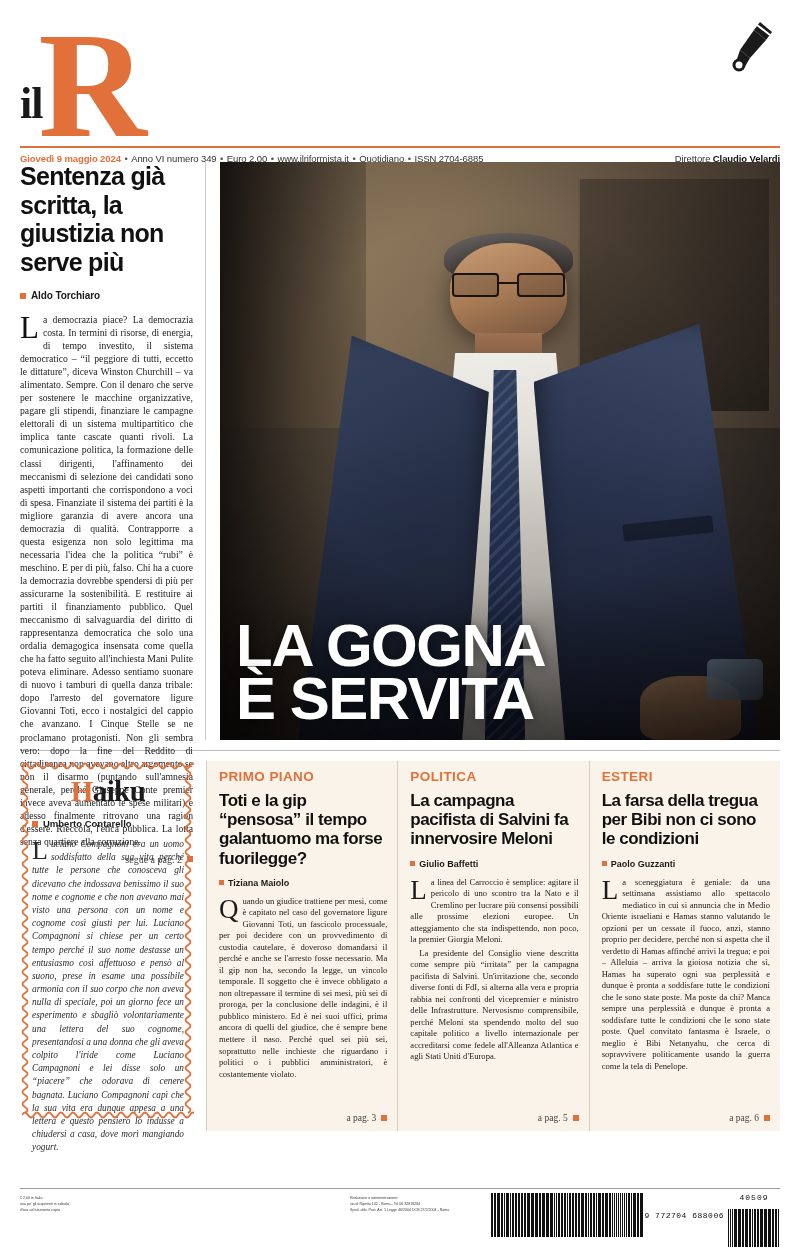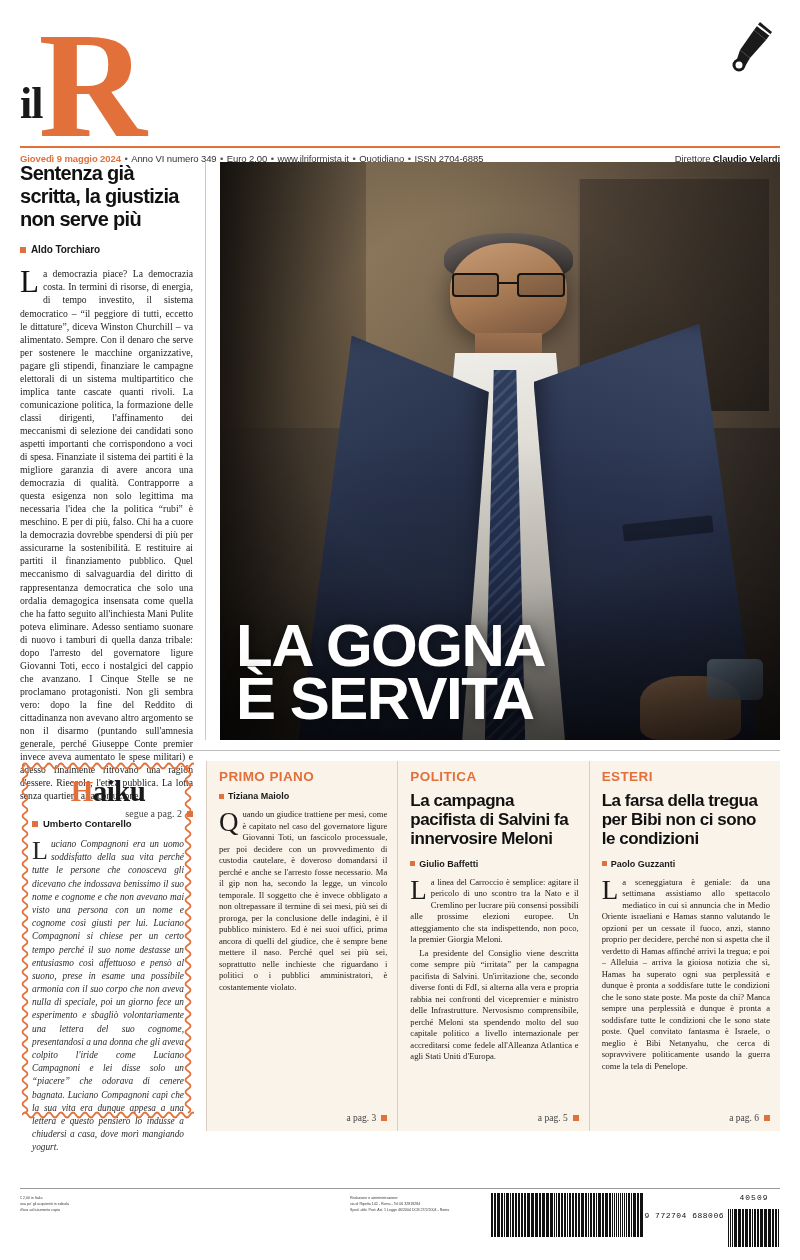--- a/index.html
+++ b/index.html
@@ -97,21 +97,21 @@
   .lead-col {
     width: 186px;
     padding-right: 12px;
     border-right: 1px solid #c9c9c9;
     display: flex;
     flex-direction: column;
   }
   .lead-headline {
     font-family: "Liberation Sans", sans-serif;
     font-weight: 700;
-    font-size: 20px;
+    font-size: 25px;
     line-height: 1.14;
     color: #111;
     letter-spacing: -0.7px;
     margin-bottom: 14px;
   }
   .byline {
     font-size: 10px;
     font-weight: 700;
     color: #1a1a1a;
     display: flex;
@@ -608,20 +608,21 @@
         <div class="haiku-byline">
           <span class="bullet-sq"></span>
           <span>Umberto Contarello</span>
         </div>
         <div class="haiku-body">Luciano Compagnoni era un uomo soddisfatto della sua vita perché tutte le persone che conosceva gli dicevano che indossava benissimo il suo nome e cognome e che non avevano mai visto una persona con un nome e cognome così giusti per lui. Luciano Compagnoni si chiese per un certo tempo perché il suo nome destasse un entusiasmo così affettuoso e pensò al suono, prese in esame una possibile armonia con il suo corpo che non aveva nulla di speciale, poi un giorno fece un esperimento e sbagliò volontariamente una lettera del suo cognome, presentandosi a una donna che gli aveva colpito l'iride come Luciano Campagnoni e lei disse solo un “piacere” che odorava di cenere bagnata. Luciano Compagnoni capì che la sua vita era dunque appesa a una lettera e questo pensiero lo indusse a chiudersi a casa, dove morì mangiando yogurt.</div>
       </div>
     </div>
 
     <div class="news-col">
       <div class="section-label">PRIMO PIANO</div>
+      <div class="news-headline">Toti e la gip “pensosa” il tempo galantuomo ma forse fuorilegge?</div>
       <div class="news-byline">
         <span class="bullet-sq"></span>
         <span>Tiziana Maiolo</span>
       </div>
       <div class="news-body">
         <p class="dc">Quando un giudice trattiene per mesi, come è capitato nel caso del governatore ligure Giovanni Toti, un fascicolo processuale, per poi decidere con un provvedimento di custodia cautelare, è doveroso domandarsi il perché e anche se l'arresto fosse necessario. Ma il gip non ha, secondo la legge, un vincolo temporale. Il soggetto che è invece obbligato a non oltrepassare il termine di sei mesi, più sei di proroga, per la conclusione delle indagini, è il pubblico ministero. Ed è nei suoi uffici, prima ancora di quelli del giudice, che è sempre bene mettere il naso. Perché quel sei più sei, soprattutto nelle inchieste che riguardano i politici o i pubblici amministratori, è costantemente violato.</p>
       </div>
       <div class="a-pag">
         <span>a pag. 3</span>
         <span class="bullet-sq"></span>

